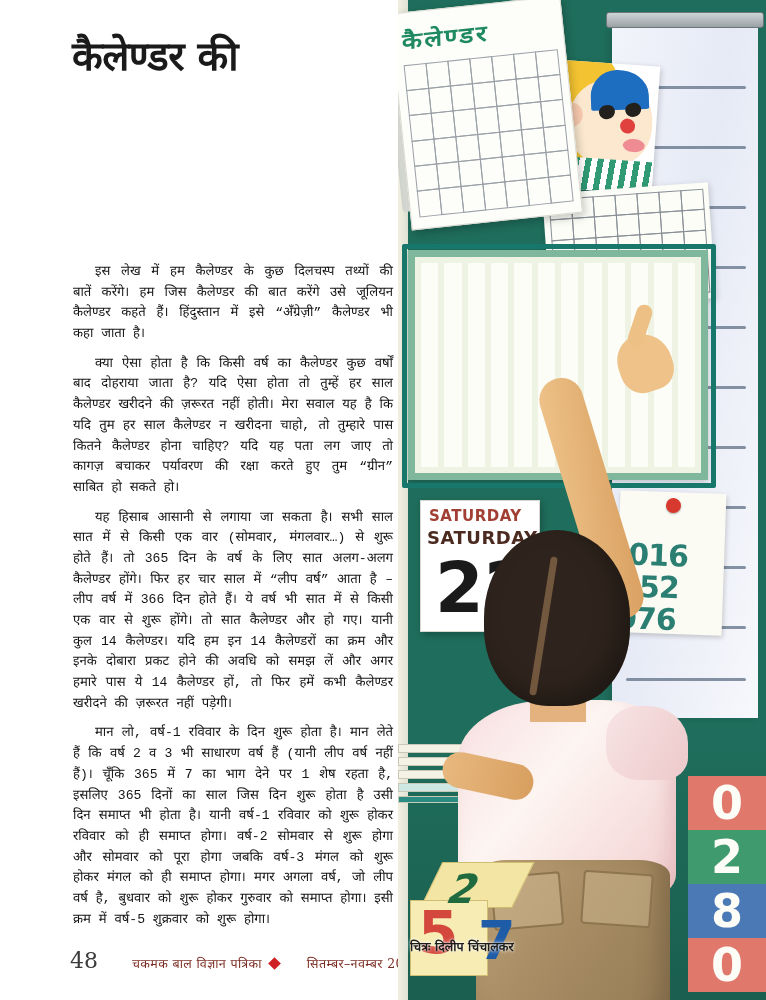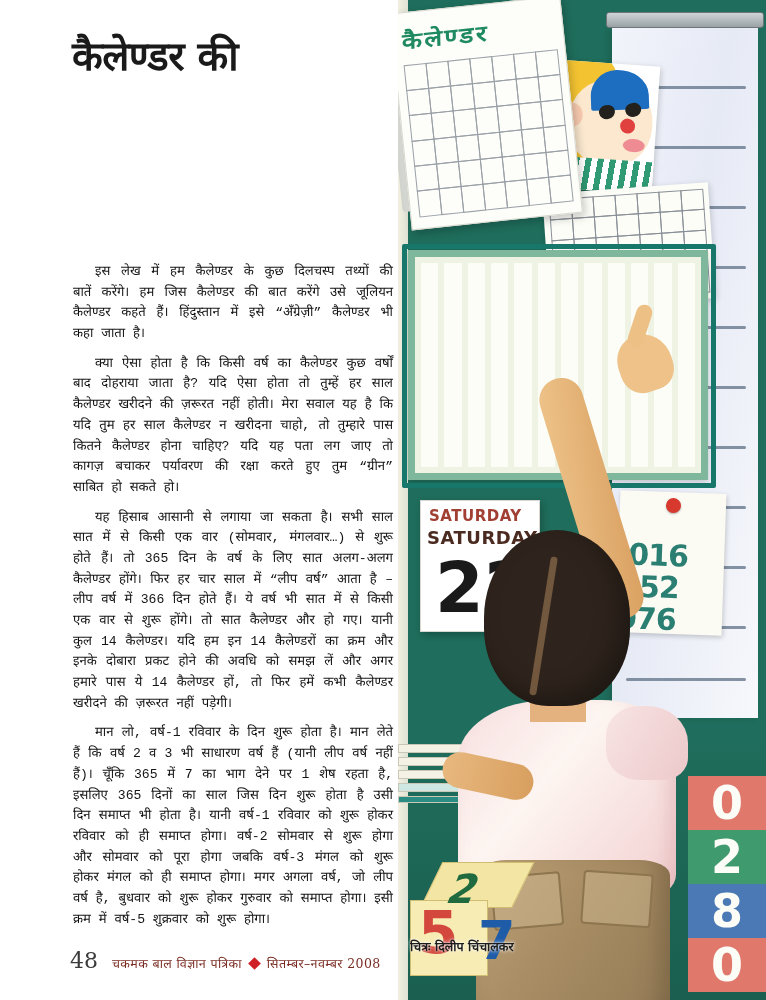--- a/index.html
+++ b/index.html
@@ -66,21 +66,21 @@
   }
   .foot-txt{
     font-family:"DejaVu Serif","Liberation Serif",serif;
     font-size:12.5px;color:#7a2b22;letter-spacing:0.4px;
     display:flex;align-items:center;gap:6px;line-height:1;padding-bottom:2px;
   }
   .foot-txt .dia{
     display:inline-block;width:9px;height:9px;background:#cf2026;
     transform:rotate(45deg);margin:0 2px;
   }
-  .foot-txt .seg{white-space:nowrap;}
+  .foot-txt .seg{white-space:nowrap;margin-left:20px;}
 
   
   .illus{
     position:absolute;left:398px;top:0;width:368px;height:1000px;
     overflow:hidden;background:#e9e6d6;
   }
   .il-wall{
     position:absolute;inset:0;
     background:
       linear-gradient(180deg,#1f6d5c 0%,#1f6d5c 74%,#1a5f50 100%);

